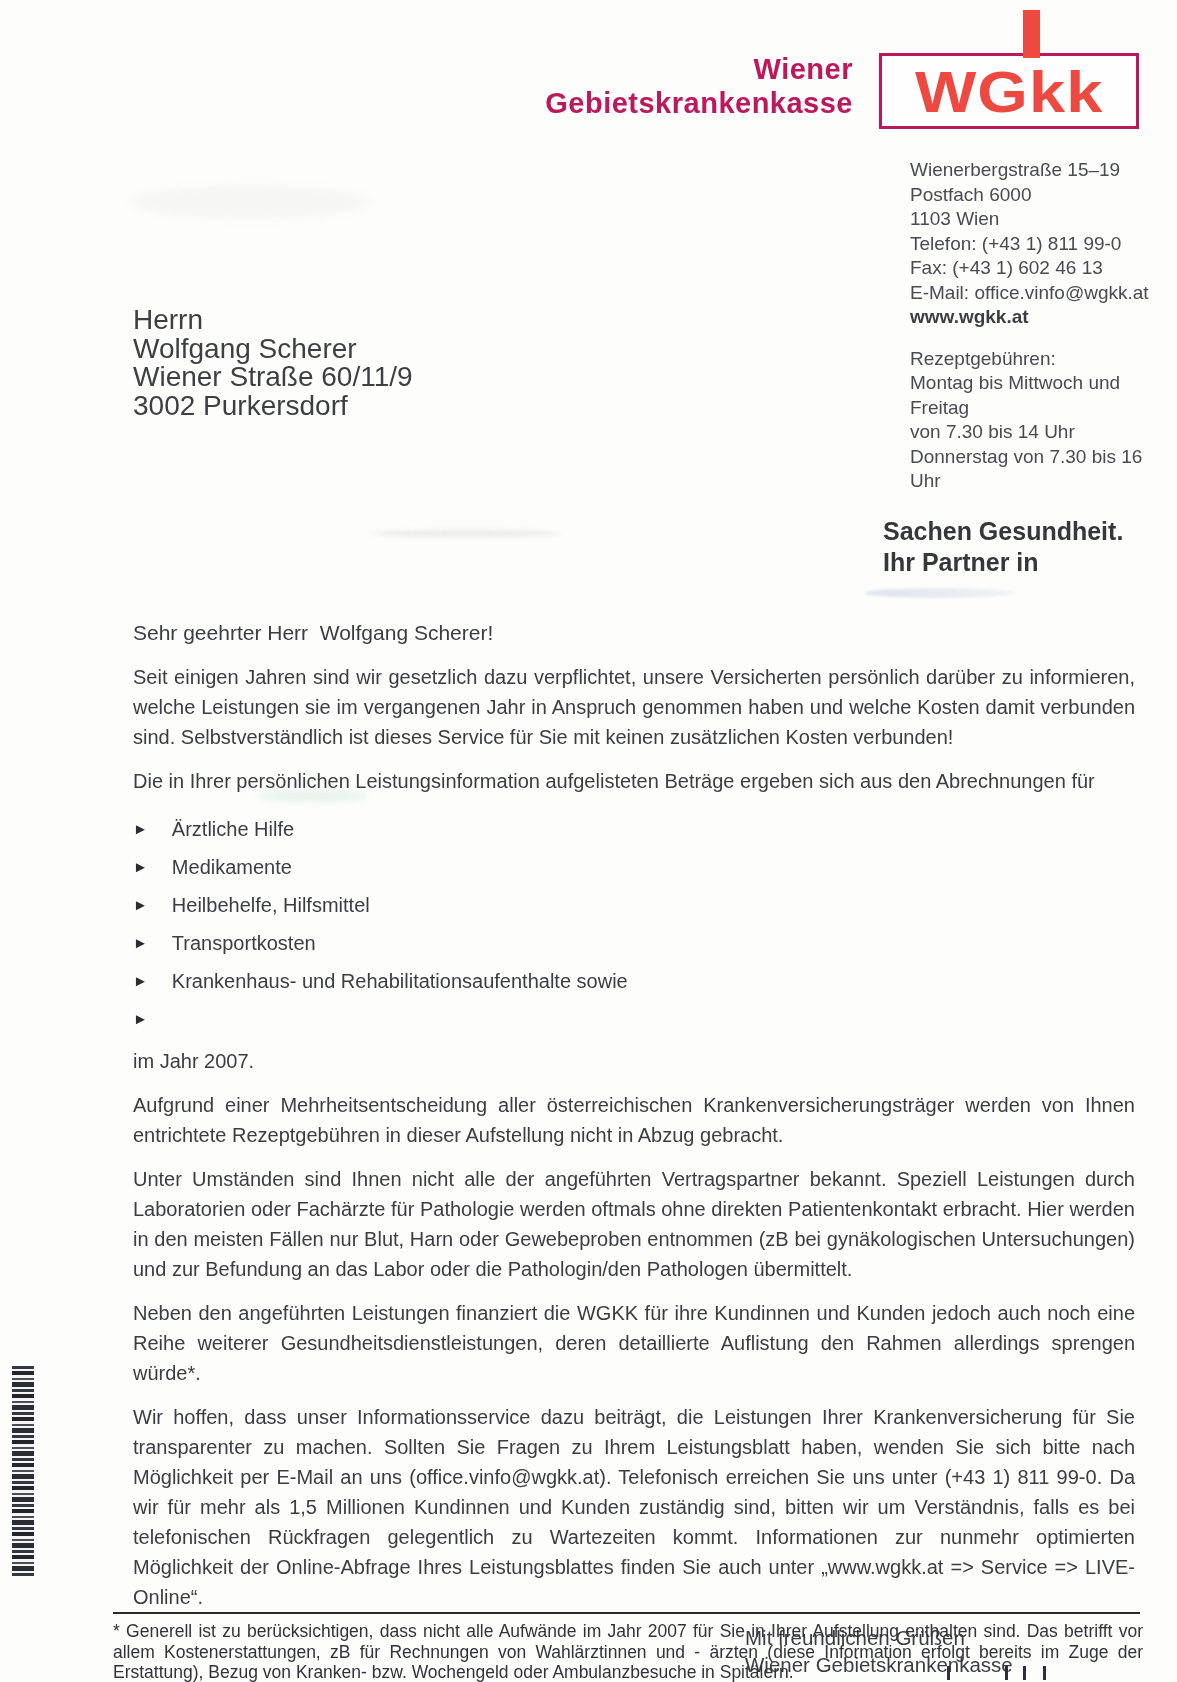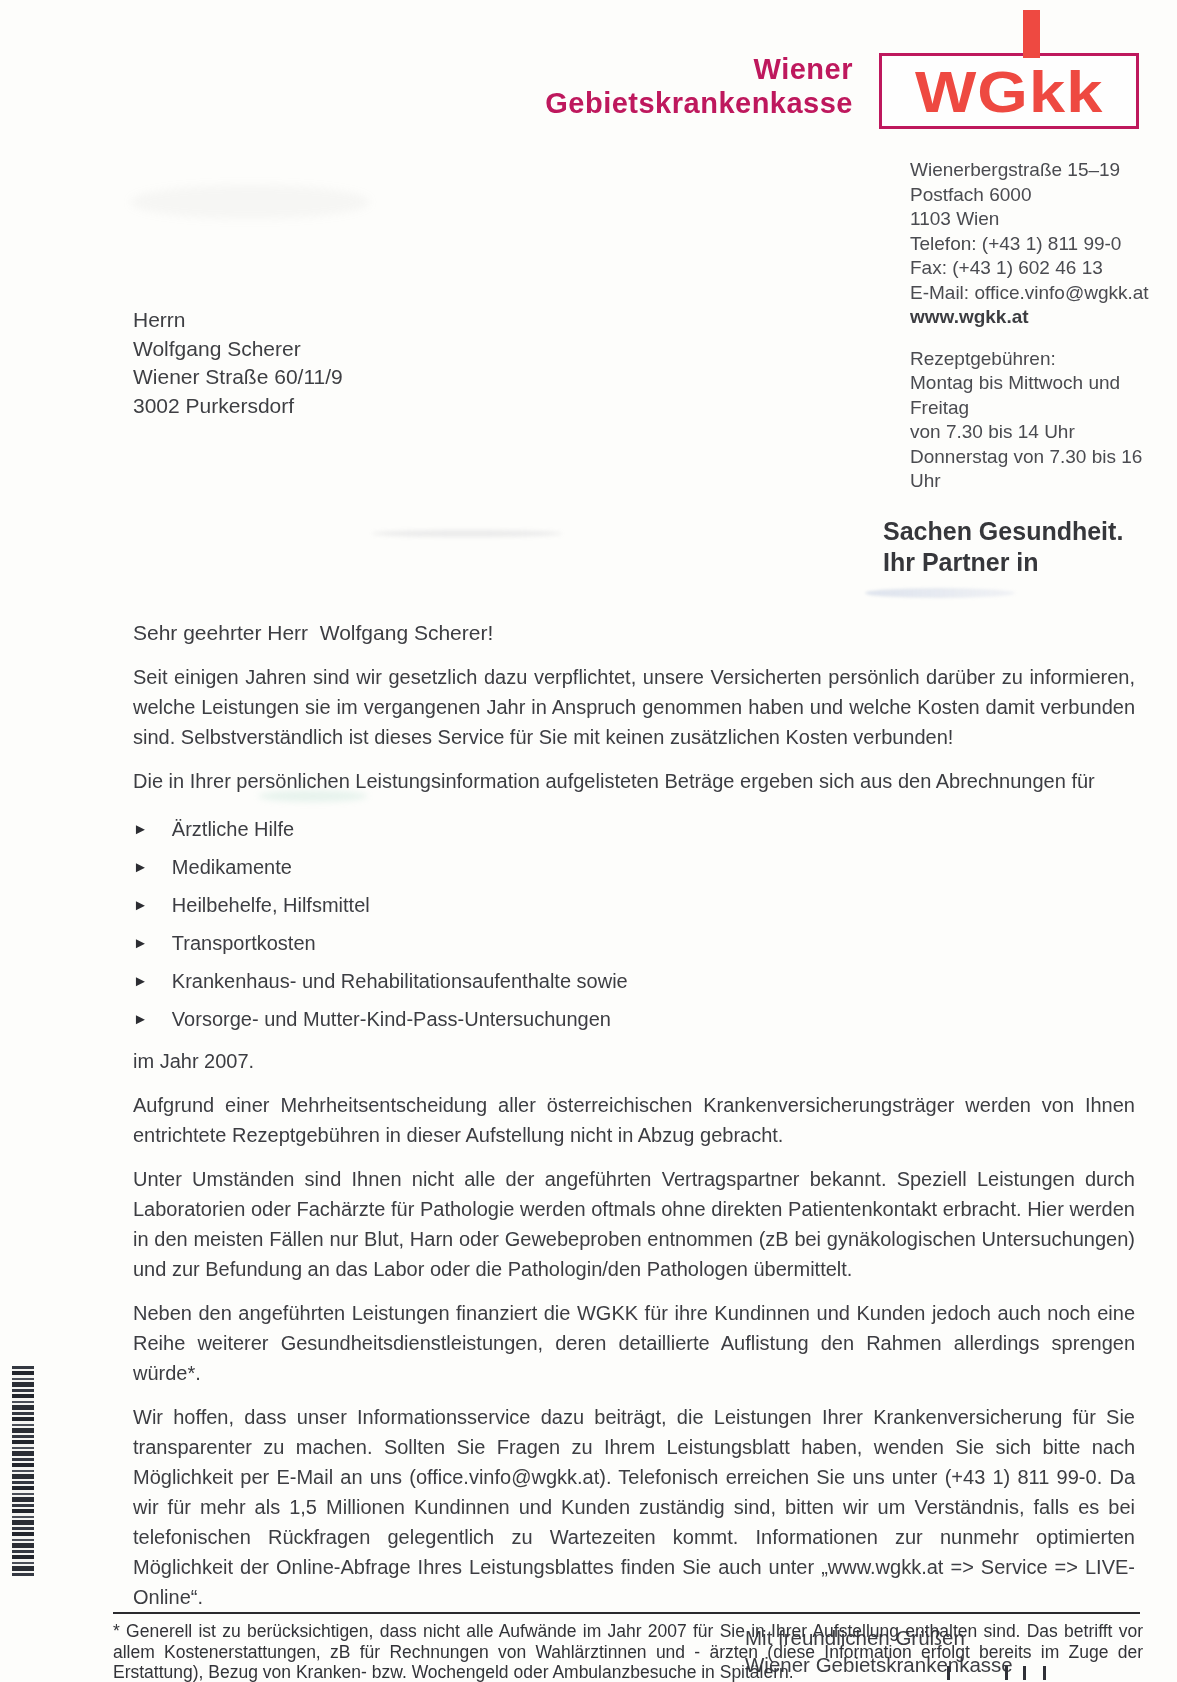--- a/index.html
+++ b/index.html
@@ -74,21 +74,21 @@
     line-height: 31px;
     font-weight: 700;
     color: #36373b;
   }
 
   
   .recipient {
     position: absolute;
     left: 133px;
     top: 306px;
-    font-size: 21px;
+    font-size: 28px;
     line-height: 28.5px;
     color: #3e3f43;
   }
 
   
   .letter-body {
     position: absolute;
     left: 133px;
     top: 618px;
     width: 1002px;
@@ -256,21 +256,20 @@
       <li>
         <span class="bullet-marker">►</span>
         <span>Transportkosten</span>
       </li>
       <li>
         <span class="bullet-marker">►</span>
         <span>Krankenhaus- und Rehabilitationsaufenthalte sowie</span>
       </li>
       <li>
         <span class="bullet-marker">►</span>
-        <span>Vorsorge- und Mutter-Kind-Pass-Untersuchungen</span>
       </li>
     </ul>
     <p>im Jahr 2007.</p>
     <p>Aufgrund einer Mehrheitsentscheidung aller österreichischen Krankenversicherungsträger werden von Ihnen entrichtete Rezeptgebühren in dieser Aufstellung nicht in Abzug gebracht.</p>
     <p>Unter Umständen sind Ihnen nicht alle der angeführten Vertragspartner bekannt. Speziell Leistungen durch Laboratorien oder Fachärzte für Pathologie werden oftmals ohne direkten Patientenkontakt erbracht. Hier werden in den meisten Fällen nur Blut, Harn oder Gewebeproben entnommen (zB bei gynäkologischen Untersuchungen) und zur Befundung an das Labor oder die Pathologin/den Pathologen übermittelt.</p>
     <p>Neben den angeführten Leistungen finanziert die WGKK für ihre Kundinnen und Kunden jedoch auch noch eine Reihe weiterer Gesundheitsdienstleistungen, deren detaillierte Auflistung den Rahmen allerdings sprengen würde*.</p>
     <p>Wir hoffen, dass unser Informationsservice dazu beiträgt, die Leistungen Ihrer Krankenversicherung für Sie transparenter zu machen. Sollten Sie Fragen zu Ihrem Leistungsblatt haben, wenden Sie sich bitte nach Möglichkeit per E-Mail an uns (office.vinfo@wgkk.at). Telefonisch erreichen Sie uns unter (+43 1) 811 99-0. Da wir für mehr als 1,5 Millionen Kundinnen und Kunden zuständig sind, bitten wir um Verständnis, falls es bei telefonischen Rückfragen gelegentlich zu Wartezeiten kommt. Informationen zur nunmehr optimierten Möglichkeit der Online-Abfrage Ihres Leistungsblattes finden Sie auch unter „www.wgkk.at =&gt; Service =&gt; LIVE-Online“.</p>
   </div>
 
   <div class="closing">

